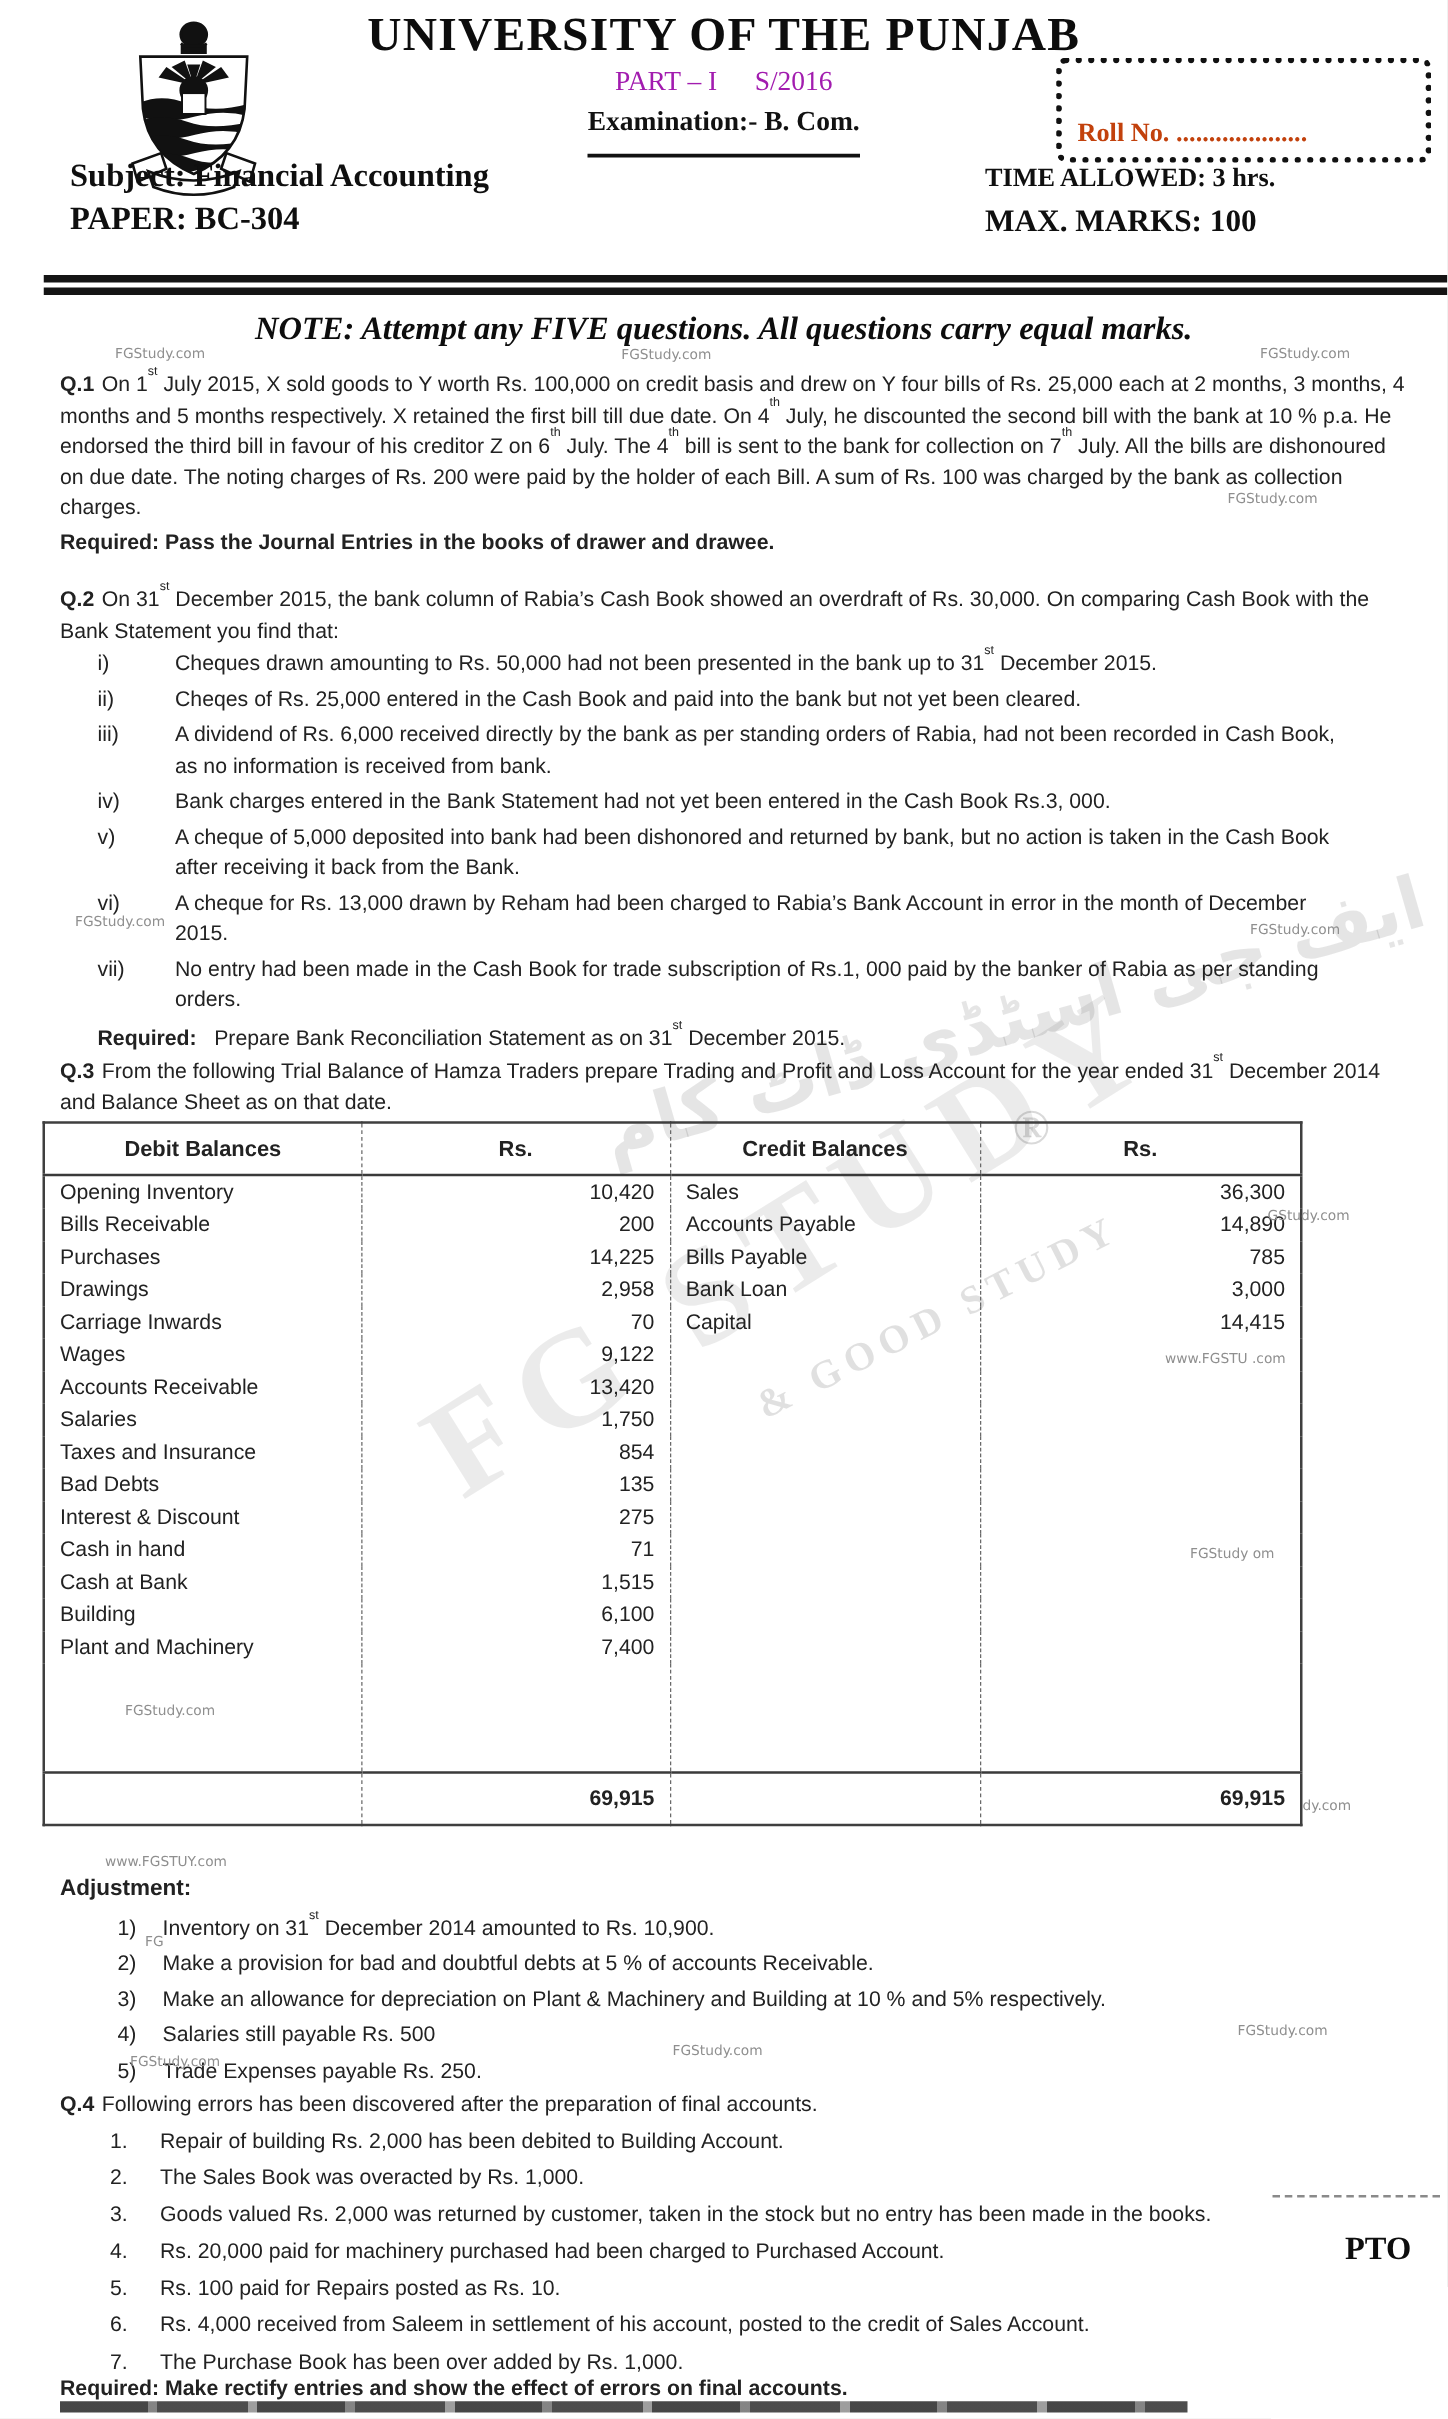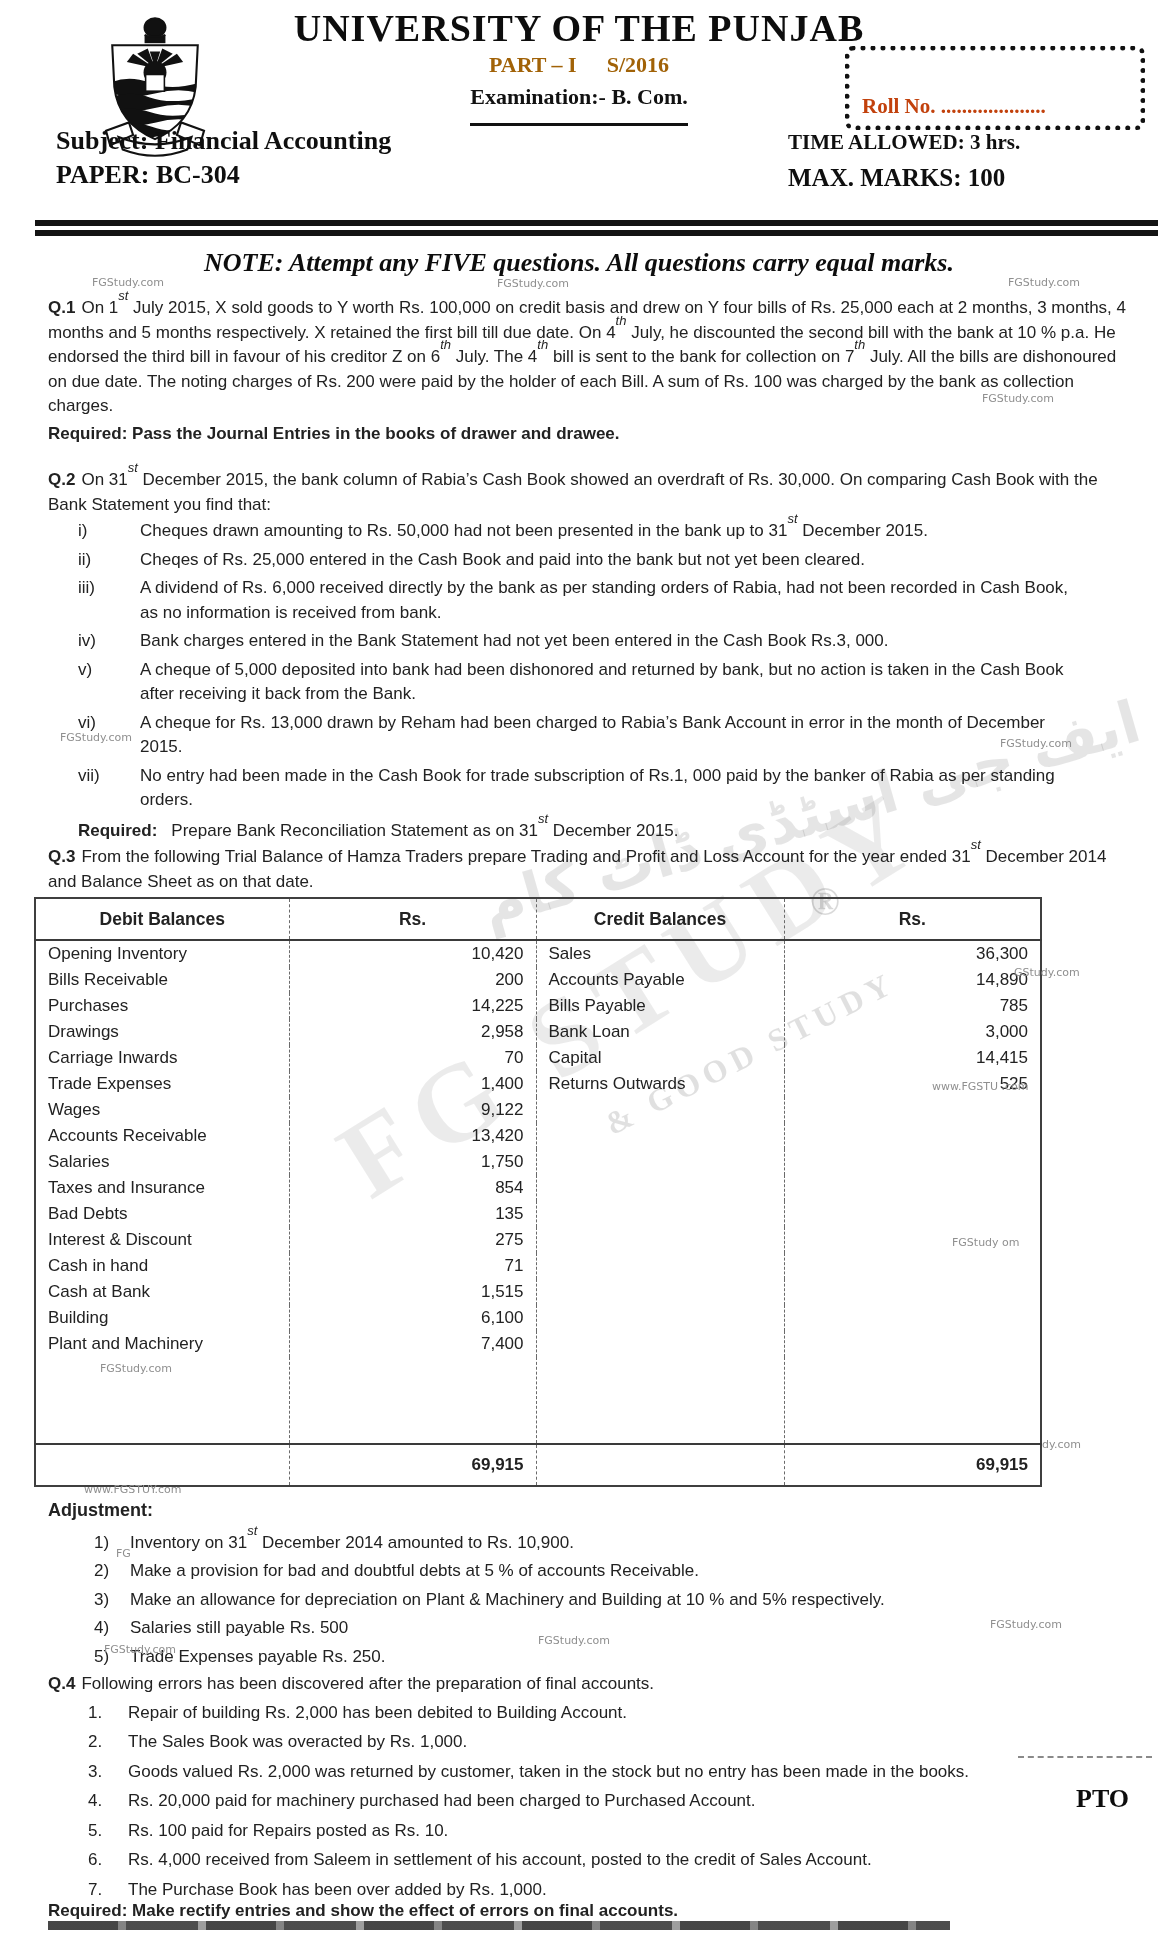--- a/index.html
+++ b/index.html
@@ -1,24 +1,24 @@
 <!DOCTYPE html>
 <html><head>
 <meta charset="utf-8">
 <style>
   html,body{margin:0;padding:0;background:#e8e8e8;}
   .page{position:relative;width:1158px;height:1935px;background:#ffffff;margin:0 auto;
         overflow:hidden;font-family:"Liberation Sans",sans-serif;color:#1c1c1c;}
-  sup{font-size:13px;line-height:0;position:relative;top:-6px;font-style:italic;}
+  sup{font-size:10px;line-height:0;position:relative;top:-6px;}
   
   .uni-title{position:absolute;top:6px;left:0;width:100%;text-align:center;
     font-family:"Liberation Serif",serif;font-weight:bold;font-size:38px;letter-spacing:1px;color:#0d0d0d;}
   .logo{position:absolute;left:86px;top:14px;width:138px;height:146px;}
   .part-line{position:absolute;top:52px;left:0;width:100%;text-align:center;
-    font-family:"Liberation Serif",serif;font-weight:bold;font-size:22px;color:#a16207;}
+    font-family:"Liberation Serif",serif;font-weight:normal;font-size:22px;color:#a21caf;}
   .part-line .gap{display:inline-block;width:30px;}
   .exam-line{position:absolute;top:84px;left:0;width:100%;text-align:center;
     font-family:"Liberation Serif",serif;font-weight:bold;font-size:22px;color:#111;}
   .exam-line span{border-bottom:3px solid #111;padding-bottom:14px;}
   .roll-box{position:absolute;left:845px;top:46px;width:300px;height:84px;
     border:5px dotted #111;border-radius:8px;display:flex;align-items:flex-end;
     padding:6px 12px;box-sizing:border-box;
     font-family:"Liberation Serif",serif;font-weight:bold;font-size:21px;color:#c2410c;}
   .subject-line{position:absolute;left:56px;top:126px;font-family:"Liberation Serif",serif;
     font-weight:bold;font-size:26px;color:#0f0f0f;}
@@ -235,26 +235,20 @@
             <td class="acct">Bank Loan</td>
             <td class="amt">3,000</td>
           </tr>
           <tr>
             <td class="acct">Carriage Inwards</td>
             <td class="amt">70</td>
             <td class="acct">Capital</td>
             <td class="amt">14,415</td>
           </tr>
           <tr>
-            <td class="acct">Trade Expenses</td>
-            <td class="amt">1,400</td>
-            <td class="acct">Returns Outwards</td>
-            <td class="amt">525</td>
-          </tr>
-          <tr>
             <td class="acct">Wages</td>
             <td class="amt">9,122</td>
             <td class="acct"></td>
             <td class="amt"></td>
           </tr>
           <tr>
             <td class="acct">Accounts Receivable</td>
             <td class="amt">13,420</td>
             <td class="acct"></td>
             <td class="amt"></td>

